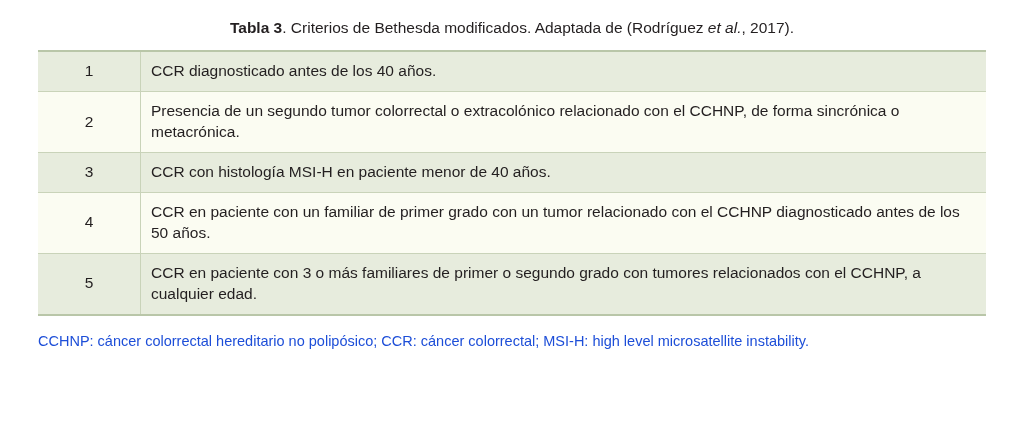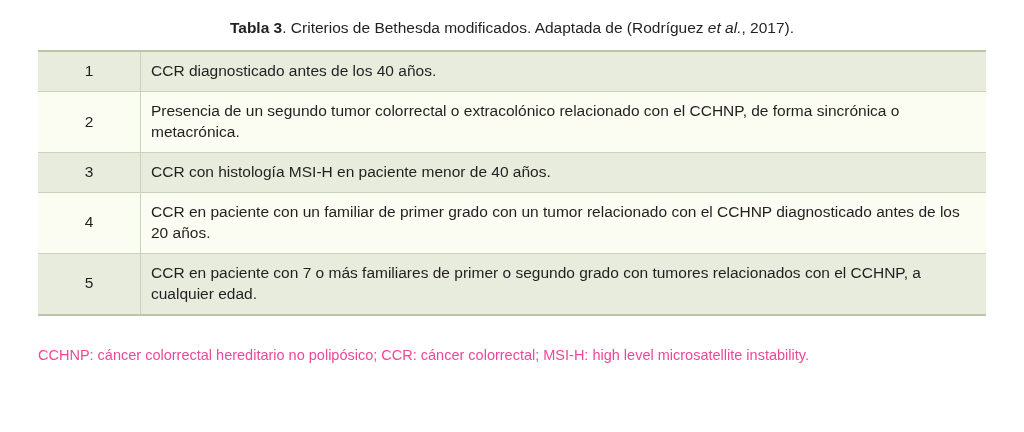--- a/index.html
+++ b/index.html
@@ -65,25 +65,25 @@
     text-align: center;
     border-right: 1px solid #c9d3b9;
     padding-left: 0;
     padding-right: 0;
   }
   td.txt {
     padding-left: 18px;
     padding-right: 14px;
   }
   .footnote {
-    margin: 16px 38px;
+    margin: 2px 38px;
     padding-top: 14px;
     font-size: 14.5px;
     line-height: 1.3;
-    color: #ec4899;
+    color: #1d4ed8;
   }
 </style>
 </head>
 <body>
 
 <div class="page">
 
   <div class="caption">
     <span class="lead">Tabla 3</span><span>. Criterios de Bethesda modificados. Adaptada de (Rodríguez </span><span class="ital">et al.</span><span>, 2017).</span>
   </div>
@@ -98,25 +98,25 @@
         <tr class="row-even">
           <td class="num">2</td>
           <td class="txt">Presencia de un segundo tumor colorrectal o extracolónico relacionado con el CCHNP, de forma sincrónica o metacrónica.</td>
         </tr>
         <tr class="row-odd">
           <td class="num">3</td>
           <td class="txt">CCR con histología MSI-H en paciente menor de 40 años.</td>
         </tr>
         <tr class="row-even">
           <td class="num">4</td>
-          <td class="txt">CCR en paciente con un familiar de primer grado con un tumor relacionado con el CCHNP diagnosticado antes de los 20 años.</td>
+          <td class="txt">CCR en paciente con un familiar de primer grado con un tumor relacionado con el CCHNP diagnosticado antes de los 50 años.</td>
         </tr>
         <tr class="row-odd">
           <td class="num">5</td>
-          <td class="txt">CCR en paciente con 7 o más familiares de primer o segundo grado con tumores relacionados con el CCHNP, a cualquier edad.</td>
+          <td class="txt">CCR en paciente con 3 o más familiares de primer o segundo grado con tumores relacionados con el CCHNP, a cualquier edad.</td>
         </tr>
       </tbody>
     </table>
   </div>
 
   <div class="footnote">CCHNP: cáncer colorrectal hereditario no polipósico; CCR: cáncer colorrectal; MSI-H: high level microsatellite instability.</div>
 
 </div>
 
 </body></html>

